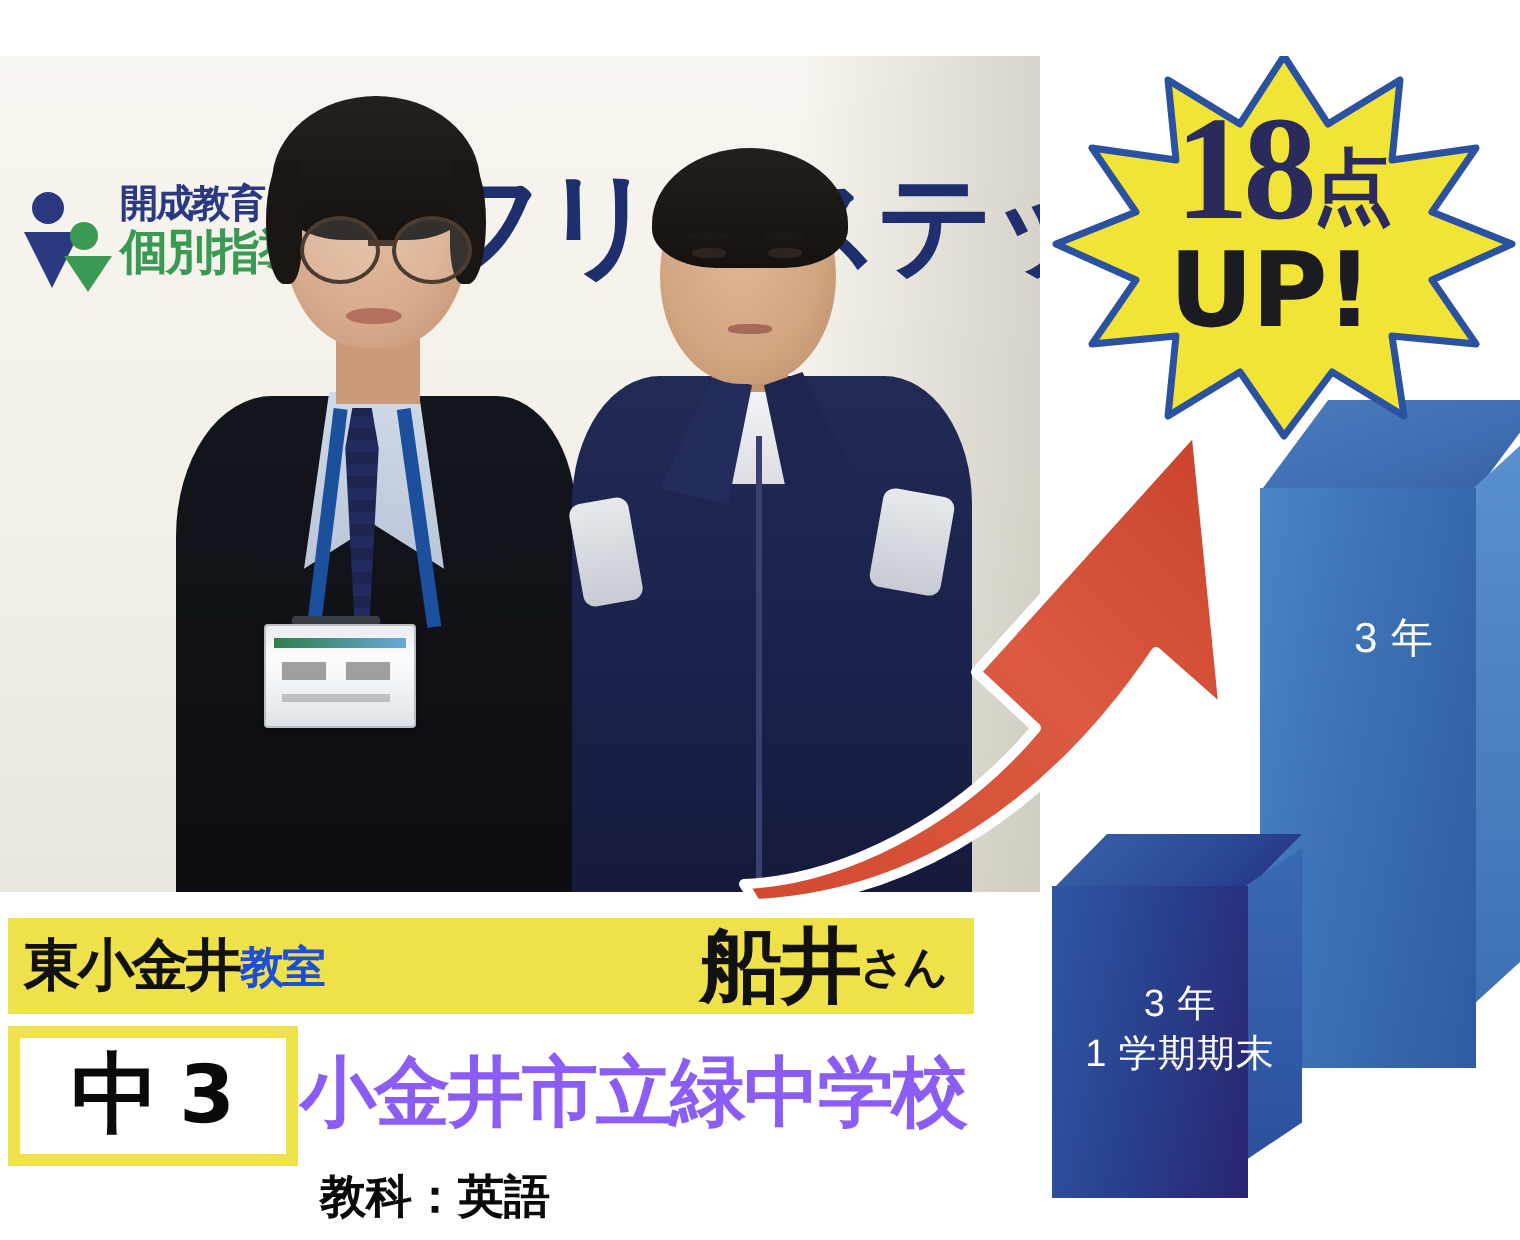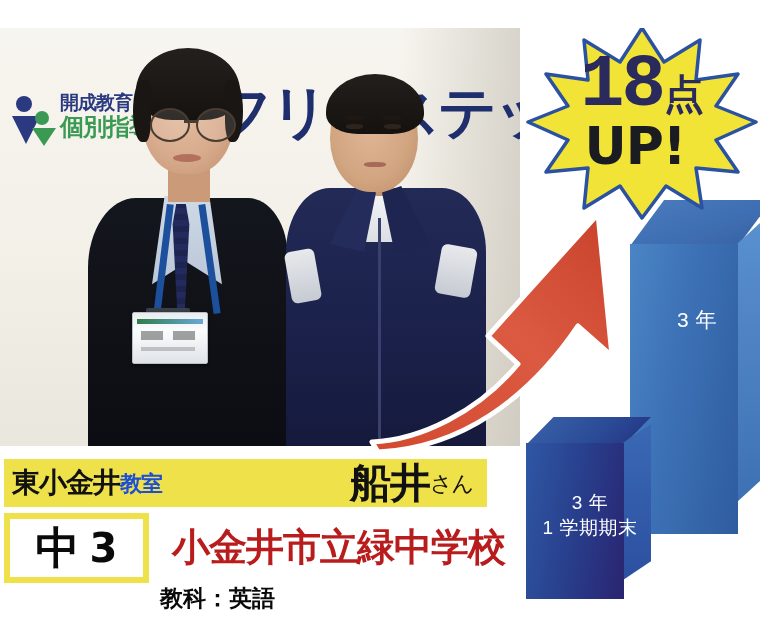--- a/index.html
+++ b/index.html
@@ -218,21 +218,21 @@
   .badge-text{
     position:absolute;left:0;top:0;width:236px;height:200px;
     text-align:center;
   }
   .badge-num{
     position:absolute;left:16px;top:26px;width:204px;
     font-size:0;white-space:nowrap;
   }
   .badge-num .n{
     font-size:74px;font-weight:bold;color:#2a2a5c;
-    font-family:Liberation Mono, monospace;letter-spacing:-3px;
+    font-family:Liberation Serif, serif;letter-spacing:-3px;
     vertical-align:bottom;line-height:74px;
   }
   .badge-num .u{
     font-size:40px;font-weight:bold;color:#2a2a5c;
     vertical-align:bottom;line-height:56px;margin-left:1px;
   }
   .badge-up{
     position:absolute;left:16px;top:98px;width:190px;
     font-size:52px;font-weight:bold;color:#1b1b22;
     font-family:"DejaVu Sans",sans-serif;line-height:52px;
@@ -242,38 +242,38 @@
   
   .info-bar{
     position:absolute;left:4px;top:431px;width:483px;height:48px;
     background:#efe14a;
   }
   .ib-left{position:absolute;left:8px;top:3px;font-size:0;white-space:nowrap;}
   .ib-left .big{font-size:28px;font-weight:bold;color:#111;letter-spacing:-1px;line-height:42px;vertical-align:bottom;}
   .ib-left .small{font-size:22px;font-weight:bold;color:#1d4ed8;letter-spacing:-1px;line-height:40px;vertical-align:bottom;}
   .ib-right{position:absolute;right:14px;top:3px;font-size:0;white-space:nowrap;}
   .ib-right .big{font-size:41px;font-weight:bold;color:#111;letter-spacing:-1px;line-height:42px;vertical-align:bottom;}
-  .ib-right .small{font-size:22px;font-weight:normal;color:#111;letter-spacing:-1px;line-height:40px;vertical-align:bottom;}
+  .ib-right .small{font-size:22px;font-weight:bold;color:#111;letter-spacing:-1px;line-height:40px;vertical-align:bottom;}
 
   
   .grade-box{
     position:absolute;left:4px;top:485px;width:145px;height:70px;
     background:#ffffff;border:6px solid #efe14a;
     box-sizing:border-box;
   }
   .grade-inner{
     position:absolute;left:0;top:0;width:133px;height:58px;
     font-size:0;white-space:nowrap;text-align:center;
   }
   .grade-inner .g1{font-size:44px;font-weight:bold;color:#0a0a0a;line-height:58px;vertical-align:middle;}
   .grade-inner .g2{font-size:40px;font-weight:bold;color:#0a0a0a;line-height:58px;vertical-align:middle;margin-left:10px;font-family:"DejaVu Sans",sans-serif;}
 
   .school{
-    position:absolute;left:172px;top:497px;width:340px;
-    font-size:38px;font-weight:bold;color:#b91c1c;letter-spacing:-1px;
+    position:absolute;left:150px;top:497px;width:340px;
+    font-size:38px;font-weight:bold;color:#8b5cf6;letter-spacing:-1px;
     line-height:44px;white-space:nowrap;
   }
   .subject{
     position:absolute;left:160px;top:556px;width:340px;
     font-size:23px;font-weight:bold;color:#0a0a0a;letter-spacing:0px;
     line-height:28px;white-space:nowrap;
   }
 </style>
 </head>
 <body>

